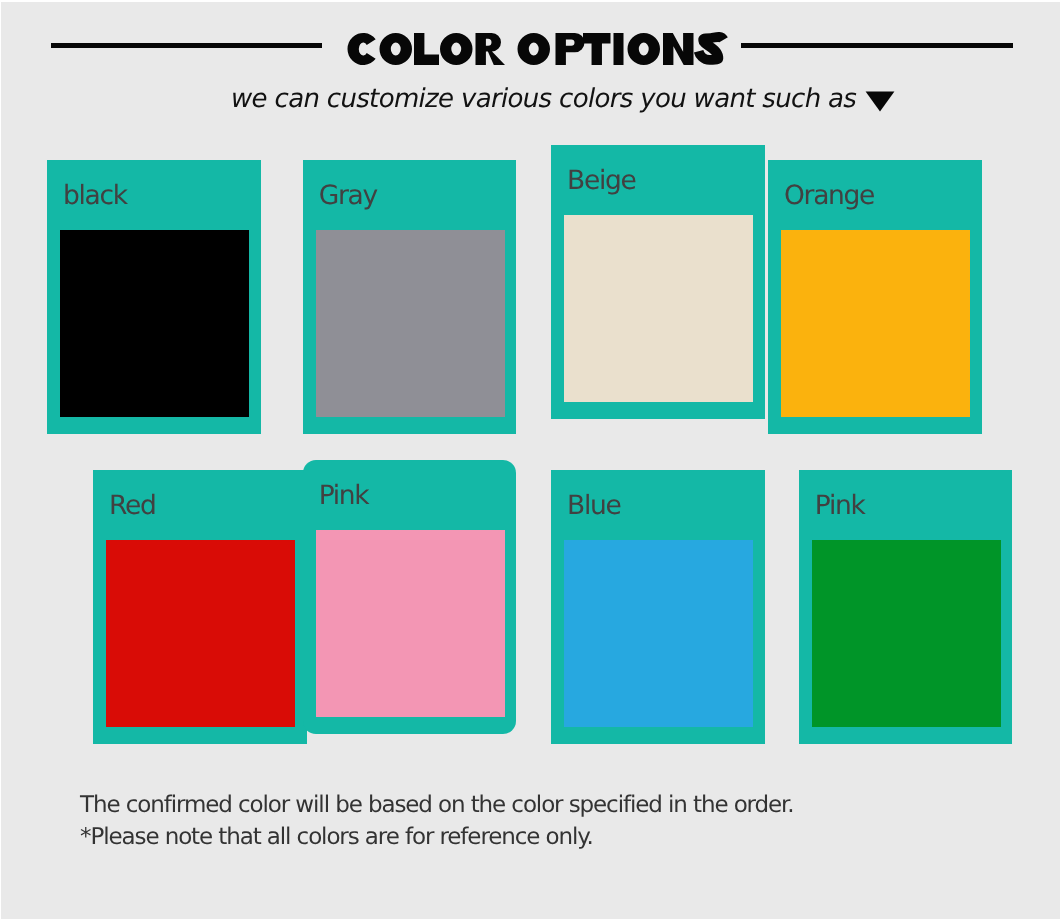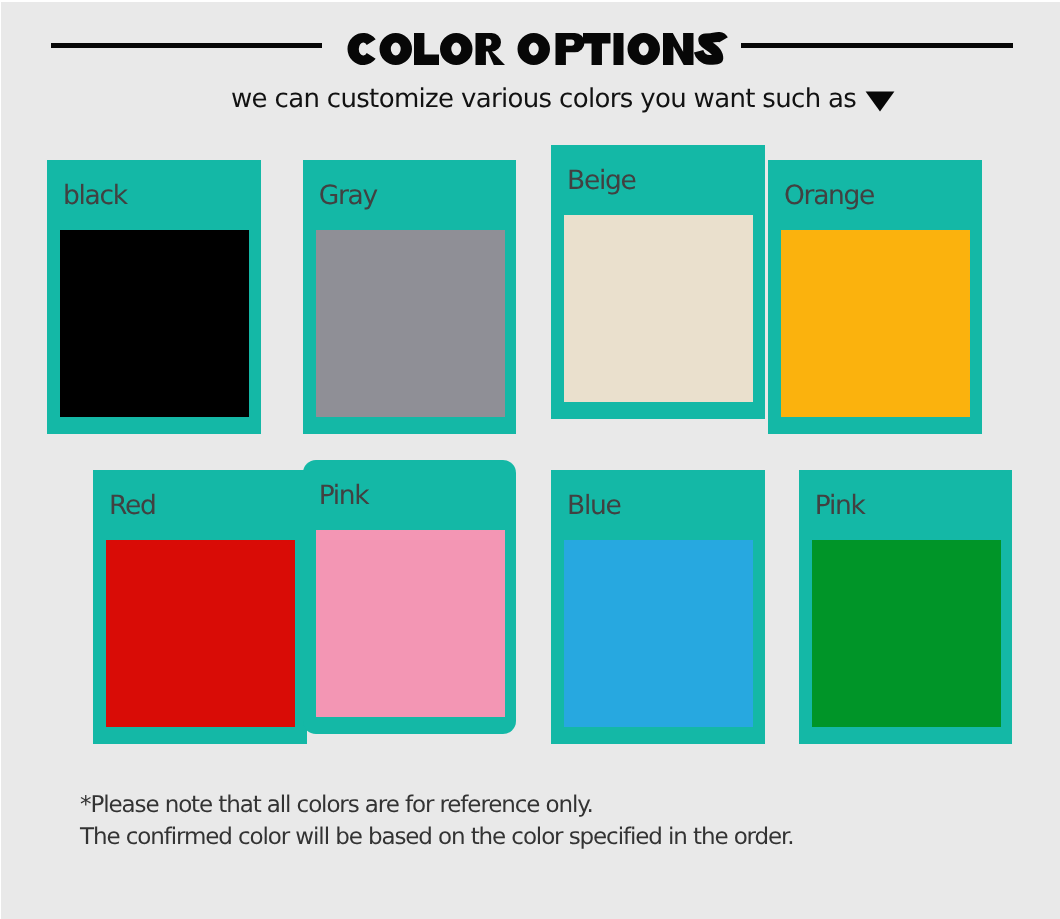--- a/index.html
+++ b/index.html
@@ -8,21 +8,21 @@
   .page{position:absolute;left:1px;top:2px;width:1059px;height:917px;background:#e9e9e9;overflow:hidden;}
 
   .rule{position:absolute;height:5px;background:#070707;top:40.5px;}
   .rule-left{left:50px;width:271px;}
   .rule-right{left:740px;width:272px;}
 
   .title-wrap{position:absolute;left:0;top:0;width:1059px;height:120px;}
   .title-svg{position:absolute;left:0;top:0;width:1059px;height:120px;}
 
   .subtitle{position:absolute;left:230px;top:83px;font-family:"DejaVu Sans",sans-serif;
-            font-size:26px;letter-spacing:-0.67px;color:#121212;line-height:28px;white-space:nowrap;}
+            font-size:26px;letter-spacing:-0.67px;color:#121212;line-height:28px;white-space:nowrap;font-style:italic;}
   .arrow{position:absolute;left:864px;top:89px;}
 
   .card{position:absolute;background:#14b8a6;width:213.5px;height:274px;}
   .card .label, .subtitle, .note{transform:translateZ(0);}
   .card .label{position:absolute;left:16px;top:20px;font-family:"DejaVu Sans",sans-serif;
                font-size:26.5px;letter-spacing:-1.3px;color:#414141;}
   .swatch{position:absolute;left:13px;top:70px;width:189px;height:187px;}
 
   .note{position:absolute;left:79px;top:787px;font-family:"DejaVu Sans",sans-serif;
          font-size:23px;letter-spacing:-1.1px;color:#333333;line-height:32px;}
@@ -83,16 +83,16 @@
         <div class="label">Blue</div>
         <div class="swatch" style="background: rgb(39, 168, 224);"></div>
       </div>
       <div class="card" style="left: 797.8px; top: 467.5px;">
         <div class="label">Pink</div>
         <div class="swatch" style="background: rgb(0, 149, 40);"></div>
       </div>
     </div>
 
   <div class="note">
+    <div>The confirmed color will be based on the color specified in the order.</div>
     <div>*Please note that all colors are for reference only.</div>
-    <div>The confirmed color will be based on the color specified in the order.</div>
   </div>
 </div>
 
 </body></html>

